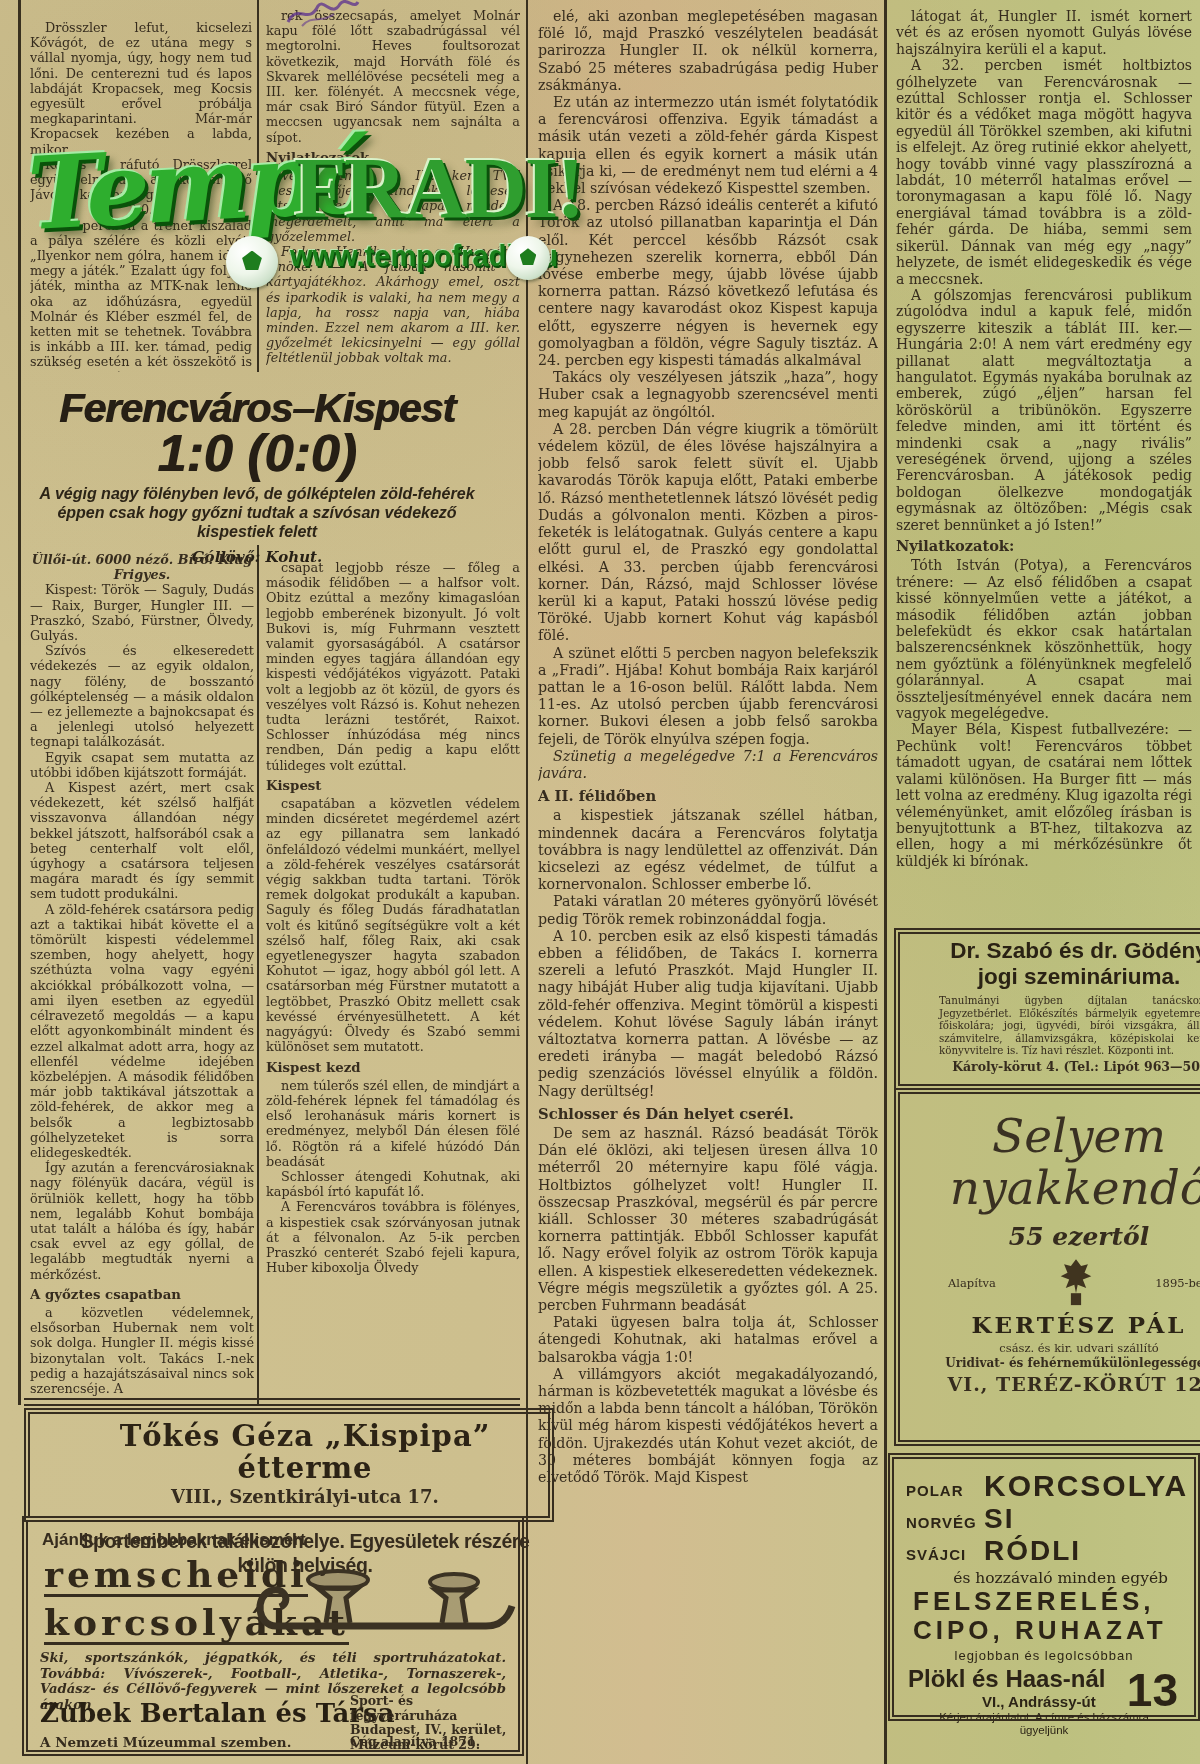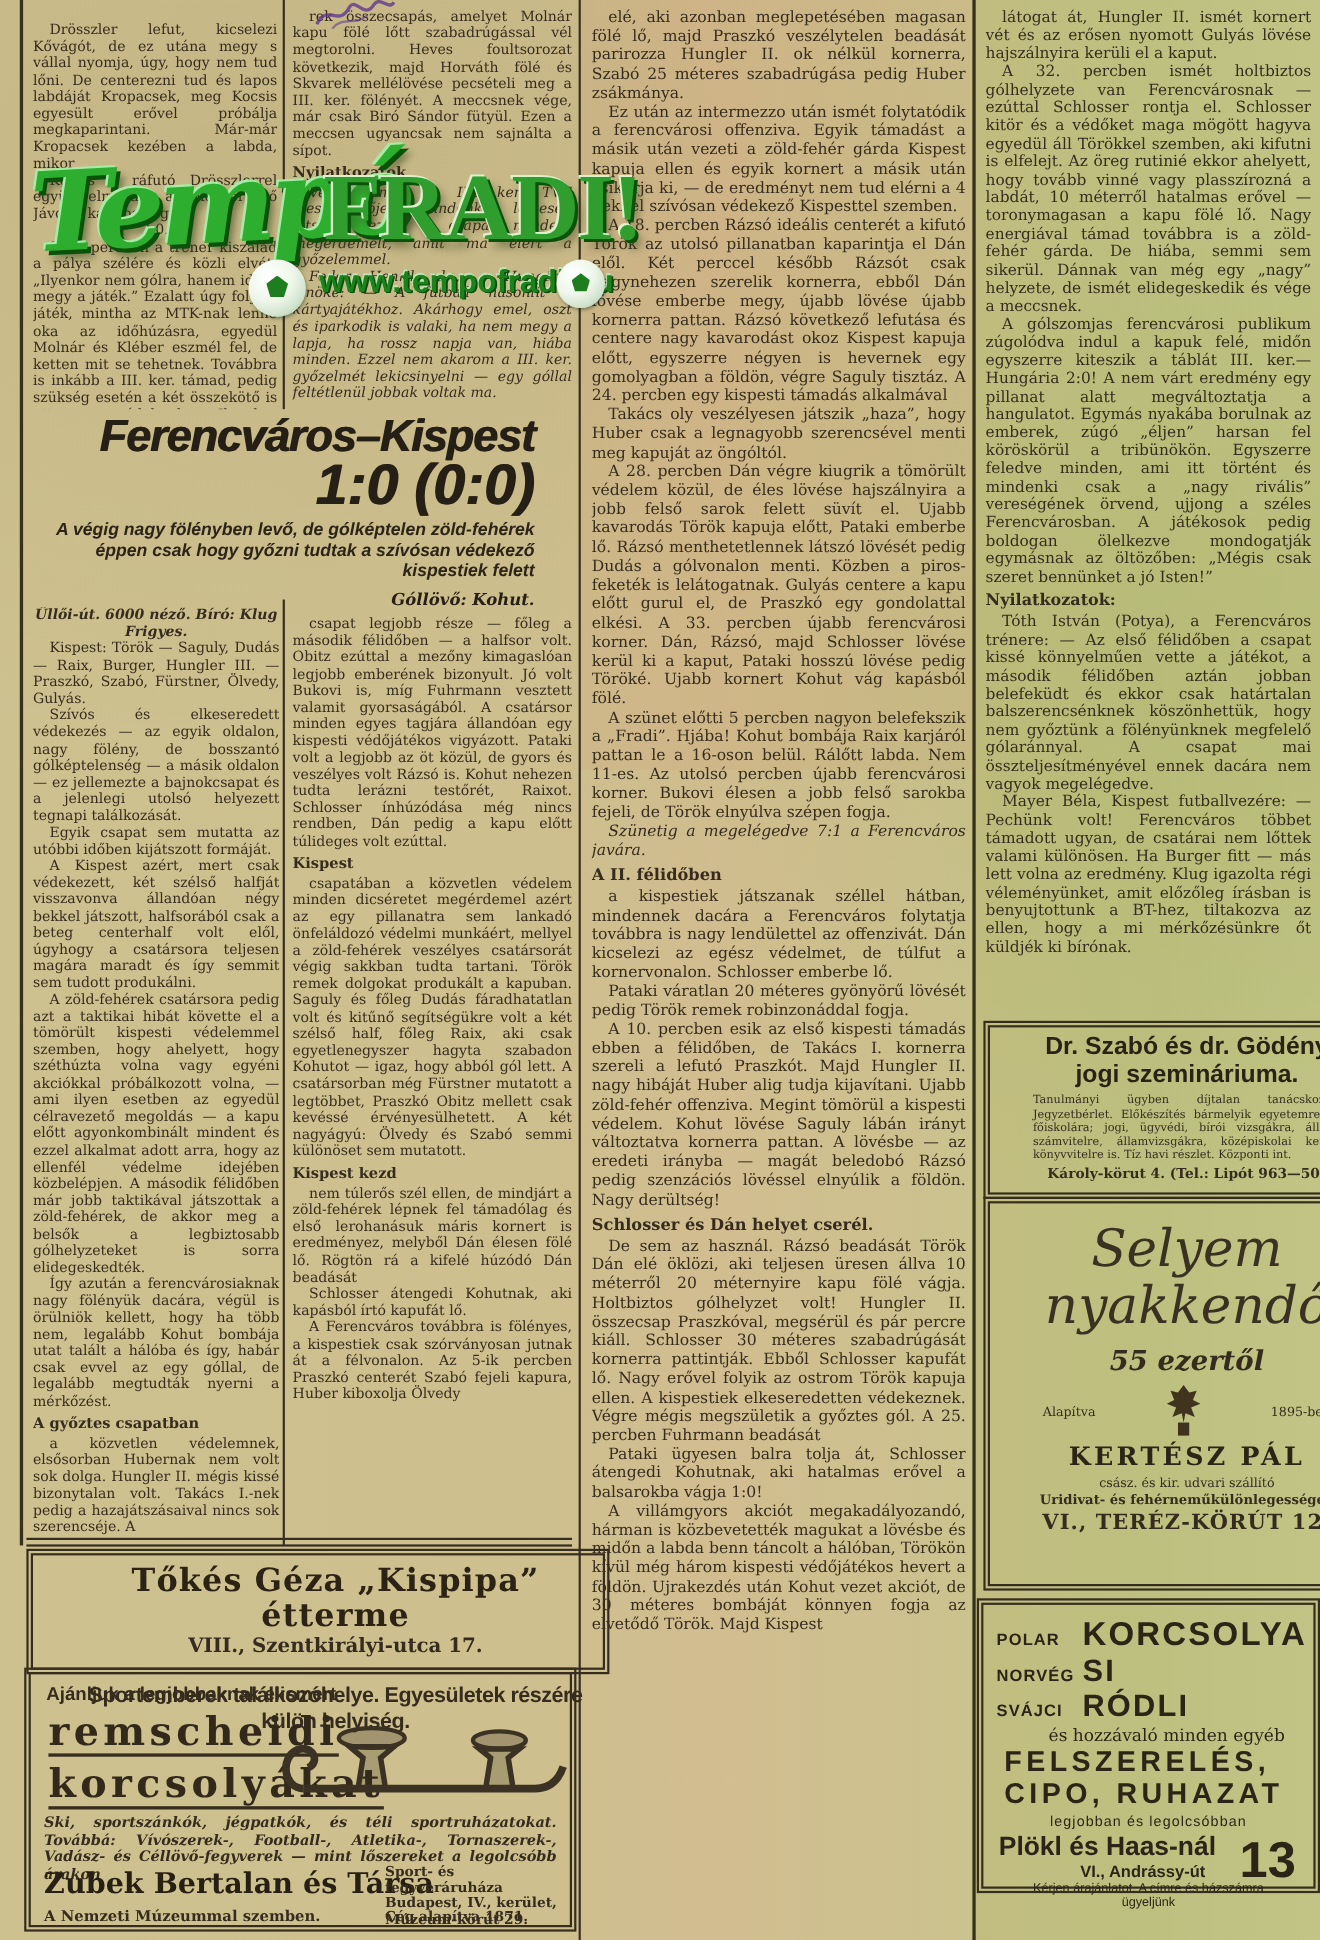--- a/index.html
+++ b/index.html
@@ -16,21 +16,21 @@
   .c4{font-size:14px;line-height:16.4px;}
   .para{margin:0;text-indent:15px;}
   .b{font-weight:normal;}
   .i{font-style:italic;}
   .bi{font-weight:bold;font-style:italic;}
   .ctr{text-align:center;text-indent:0;}
   .h{font-weight:bold;text-align:left;text-indent:0;margin:5px 0 3px;font-size:1.04em;}
   .rule{position:absolute;background:#38301f;}
   .hrdouble{position:absolute;border-top:2px solid #362d1f;border-bottom:2px solid #362d1f;height:4px;}
   
-  #headline{position:absolute;left:28px;top:374px;width:458px;text-align:right;color:#261f15;}
+  #headline{position:absolute;left:28px;top:386px;width:458px;text-align:center;color:#261f15;}
   #headline .t1{font-family:"Liberation Sans",sans-serif;font-weight:bold;font-style:italic;
     font-size:41px;line-height:45px;letter-spacing:-1px;text-shadow:1px 0 0 #261f15;}
   #headline .t2{font-family:"Liberation Sans",sans-serif;font-weight:bold;font-style:italic;
     font-size:52px;line-height:44px;text-shadow:1px 0 0 #261f15;}
   #headline .sub{font-family:"Liberation Sans",sans-serif;font-weight:bold;font-style:italic;
     font-size:16px;line-height:19px;margin-top:9px;color:#2c2417;}
   #headline .scorer{font-weight:bold;font-style:italic;font-size:15px;margin-top:7px;}
   
   .wm{position:absolute;pointer-events:none;}
   #wm-tempo{left:28px;top:126px;transform:rotate(-3deg);font-family:"DejaVu Serif",serif;

